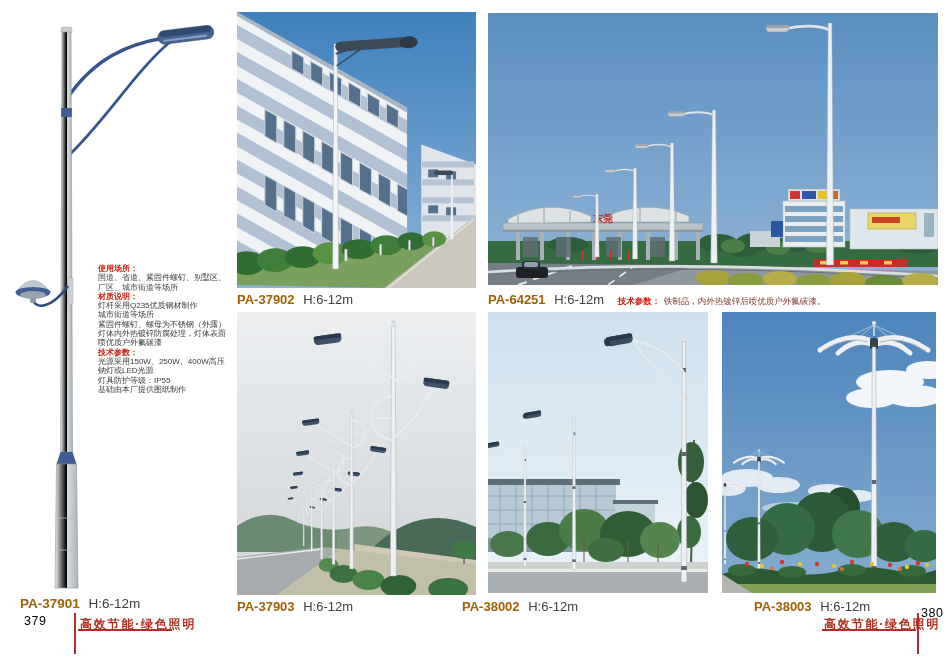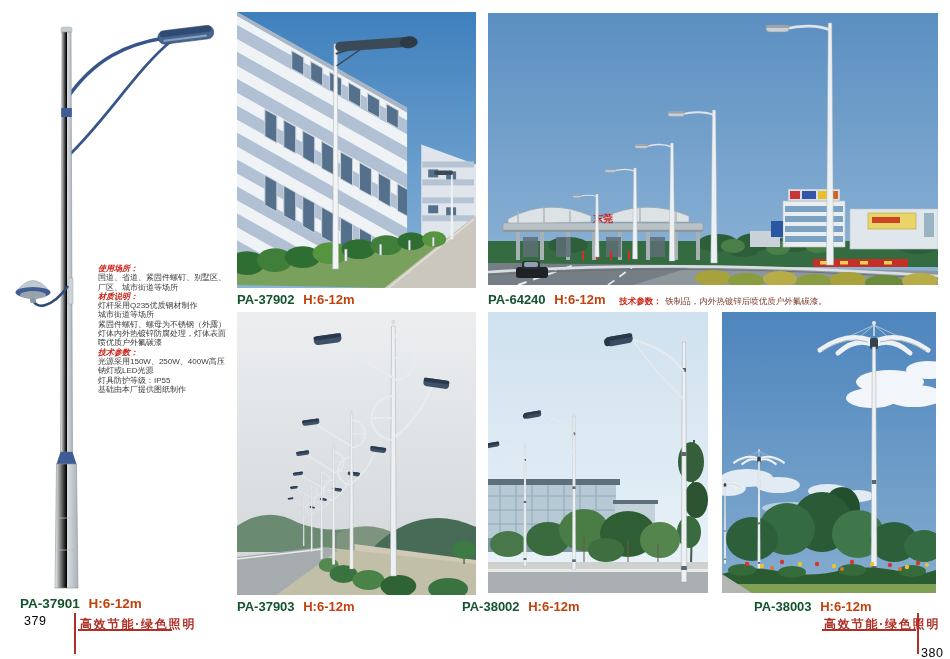--- a/index.html
+++ b/index.html
@@ -1,26 +1,26 @@
 <!DOCTYPE html>
 <html><head>
 <meta charset="utf-8">
 <style>
   html,body{margin:0;padding:0;background:#fff;}
   .page{position:relative;width:950px;height:659px;background:#fff;overflow:hidden;
         font-family:"Liberation Sans",sans-serif;}
   .photo{position:absolute;overflow:hidden;}
   .photo svg{display:block;width:100%;height:100%;}
   .plabel{position:absolute;white-space:nowrap;font-size:13px;font-weight:bold;}
-  .plabel .code{color:#14532d;}
-  .plabel .ph{color:#c2410c;font-weight:700;margin-left:5px;}
+  .plabel .code{color:#a16207;}
+  .plabel .ph{color:#404040;font-weight:400;margin-left:5px;}
   .plabel .note-t{color:#cc2416;font-size:8.5px;font-weight:bold;margin-left:10px;}
   .plabel .note-b{color:#7d3b2d;font-size:8.5px;font-weight:normal;margin-top:48px;}
   .spec{position:absolute;left:98px;top:264px;width:136px;font-size:8px;line-height:9.3px;color:#3a3a3a;}
-  .spec .t{color:#cc2016;font-weight:bold;font-style:italic;}
+  .spec .t{color:#cc2016;font-weight:bold;}
   .foot-num{position:absolute;font-size:12.5px;color:#000000;letter-spacing:.5px;}
   .foot-slogan{position:absolute;font-size:12px;font-weight:bold;color:#b03028;letter-spacing:1.8px;white-space:nowrap;}
   .vline{position:absolute;width:1.5px;height:41px;background:#b03028;}
   .uline{position:absolute;height:1.5px;background:#b03028;}
 </style>
 </head>
 <body>
 
 <div class="page">
 
@@ -354,21 +354,21 @@
       <use href="#harm" transform="translate(147,155) scale(0.47)"></use>
       <polygon points="182.6,130 185.4,130 186.8,248 181.2,248" fill="#eef1f3" stroke="#a8b0b4" stroke-width=".4"></polygon>
       <use href="#harm" transform="translate(184,130) scale(0.58)"></use>
       <polygon points="224.4,97 227.6,97 229.2,250 222.8,250" fill="#eef1f3" stroke="#a8b0b4" stroke-width=".5"></polygon>
       <use href="#harm" transform="translate(226,97) scale(0.72)"></use>
       <polygon points="340.2,10 343.8,10 345.6,252 338.4,252" fill="#eef1f3" stroke="#a8b0b4" stroke-width=".5"></polygon>
       <use href="#harm" transform="translate(342,10) scale(1)"></use>
     </svg>
   </div>
   <div class="plabel" style="left:488px;top:292px">
-    <span class="code">PA-64240</span>
+    <span class="code">PA-64251</span>
     <span class="ph">H:6-12m</span>
     <span class="note-t">技术参数：</span>
     <span class="note-b">铁制品，内外热镀锌后喷优质户外氟碳漆。</span>
   </div>
 
   <div class="photo" style="left:488px;top:312px;width:220px;height:281px">
     <svg viewBox="0 0 220 281" preserveAspectRatio="none">
       <defs>
         <linearGradient id="sky5" x1="0" y1="0" x2="0" y2="1">
           <stop offset="0" stop-color="#cfe1ef"></stop>
@@ -534,15 +534,15 @@
   </div>
 
   <div class="foot-num" style="left:24px;top:614px">379</div>
   <div class="vline" style="left:74px;top:613px"></div>
   <div class="foot-slogan" style="left:80px;top:616px">高效节能·绿色照明</div>
   <div class="uline" style="left:78px;top:629px;width:94px"></div>
 
   <div class="foot-slogan" style="left:824px;top:616px">高效节能·绿色照明</div>
   <div class="uline" style="left:822px;top:629px;width:94px"></div>
   <div class="vline" style="left:917px;top:613px"></div>
-  <div class="foot-num" style="left:921px;top:646px">380</div>
+  <div class="foot-num" style="left:921px;top:606px">380</div>
 
 </div>
 
 </body></html>

